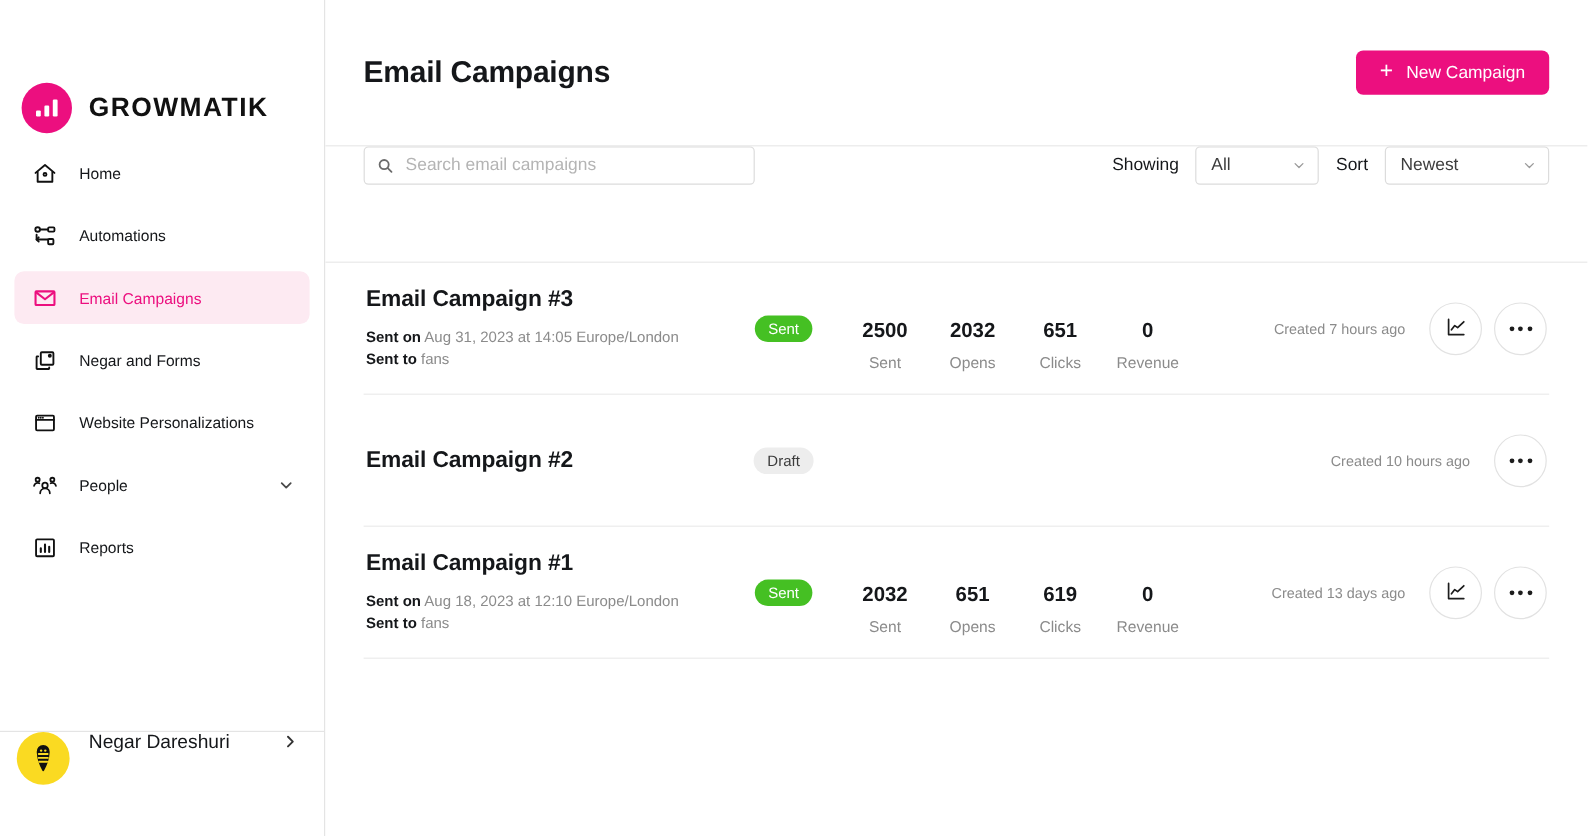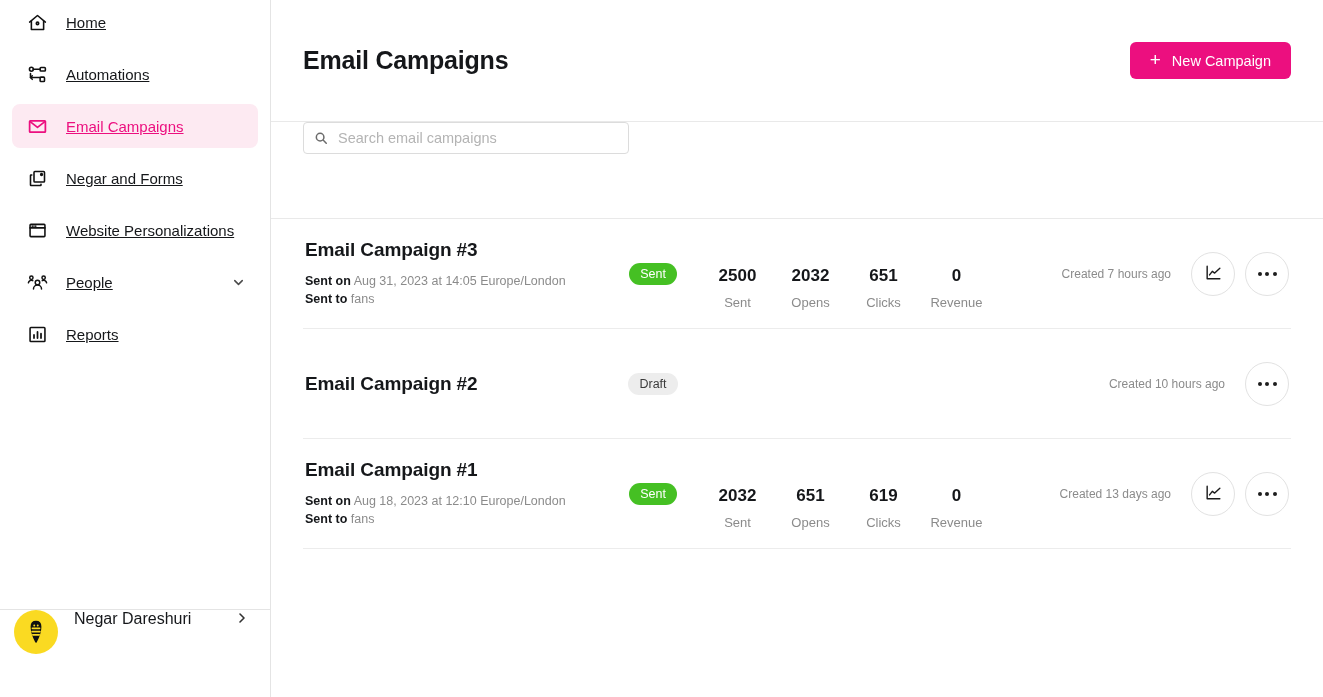--- a/index.html
+++ b/index.html
@@ -87,24 +87,23 @@
     width: 22px;
     height: 22px;
     flex: 0 0 22px;
     display: flex;
     align-items: center;
     justify-content: center;
     color: #111;
   }
   .nav-item .lbl {
     margin-left: 18px;
-    font-size: 15px;
+    font-size: 13px;
     color: #15171a;
     white-space: nowrap;
-    text-decoration: underline;
   }
   .nav-item .chev {
     margin-left: auto;
     color: #4a4a4a;
     display: flex;
     align-items: center;
   }
   .nav-item.active {
     background: #fdeaf2;
   }
@@ -367,20 +366,28 @@
     display: block;
   }
 </style>
 </head>
 <body>
 
 <div class="app">
 
   <aside class="sidebar">
 
+    <div class="brand">
+      <div class="brand-mark">
+        <i class="b1"></i>
+          <i class="b2"></i>
+          <i class="b3"></i>
+      </div>
+      <div class="brand-name">GROWMATIK</div>
+    </div>
 
     <nav class="nav">
 
       <div class="nav-item">
         <span class="ico">
           <svg width="21" height="21" viewBox="0 0 24 24" fill="none" stroke="currentColor" stroke-width="1.8" stroke-linecap="round" stroke-linejoin="round">
             <path d="M3 11.5 12 4l9 7.5"></path>
               <path d="M5 10.5V20h14v-9.5"></path>
               <circle cx="12" cy="13" r="1.4"></circle>
           </svg>
@@ -500,20 +507,41 @@
       <div class="search-wrap">
         <span class="search-ico">
           <svg width="14" height="14" viewBox="0 0 24 24" fill="none" stroke="currentColor" stroke-width="2.6" stroke-linecap="round">
               <circle cx="10.5" cy="10.5" r="6.5"></circle>
               <path d="m16 16 5 5"></path>
             </svg>
         </span>
         <input class="search-input" type="text" placeholder="Search email campaigns" style="">
       </div>
 
+      <div class="filters">
+        <span class="filter-label">Showing</span>
+        <div class="select-box showing">
+          <span>All</span>
+          <span class="select-chev">
+            <svg width="13" height="13" viewBox="0 0 24 24" fill="none" stroke="currentColor" stroke-width="2" stroke-linecap="round" stroke-linejoin="round">
+                <path d="m6 9 6 6 6-6"></path>
+              </svg>
+          </span>
+        </div>
+
+        <span class="filter-label">Sort</span>
+        <div class="select-box sort">
+          <span>Newest</span>
+          <span class="select-chev">
+            <svg width="13" height="13" viewBox="0 0 24 24" fill="none" stroke="currentColor" stroke-width="2" stroke-linecap="round" stroke-linejoin="round">
+                <path d="m6 9 6 6 6-6"></path>
+              </svg>
+          </span>
+        </div>
+      </div>
     </div>
 
     <div class="list">
 
       <div class="camp-row">
         <div class="camp-info">
           <div class="camp-name">Email Campaign #3</div>
           <div class="camp-meta">
             <div><b>Sent on</b>
               <span>Aug 31, 2023 at 14:05 Europe/London</span></div>

